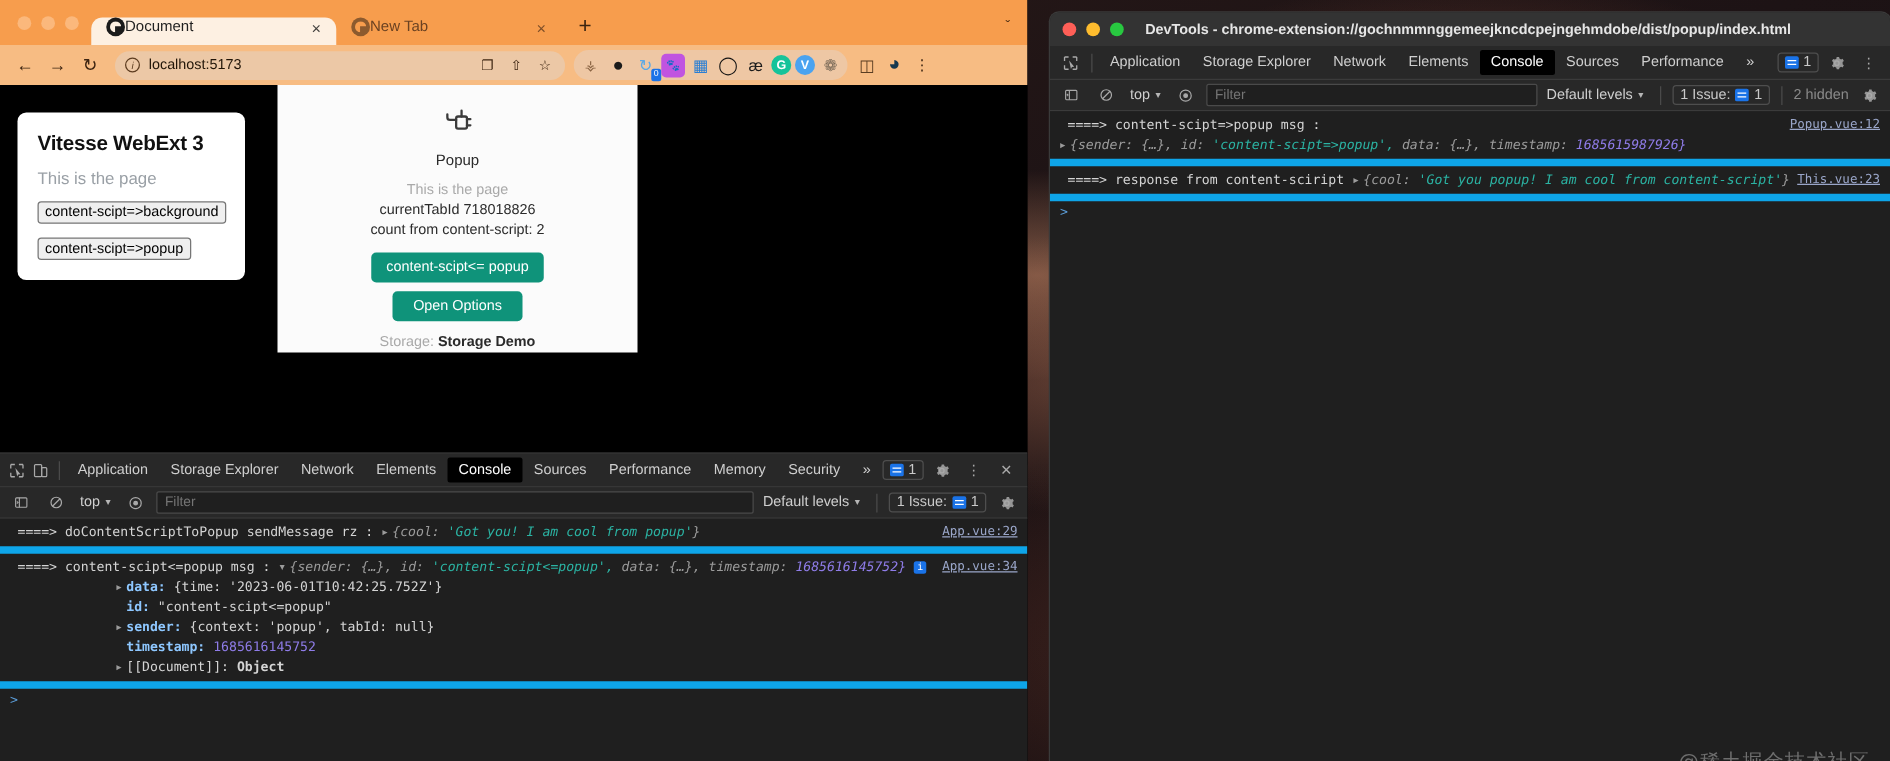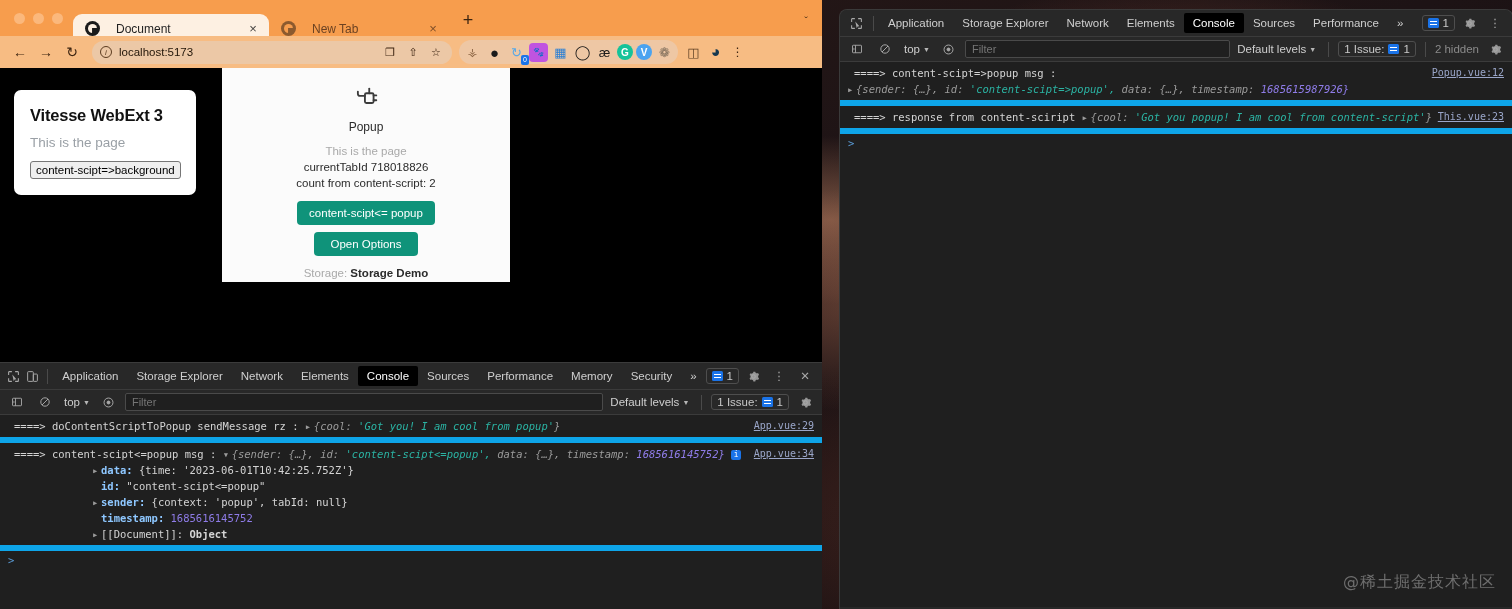--- a/index.html
+++ b/index.html
@@ -41,22 +41,22 @@
   }
   .traffic {
     display: flex; align-items: center; gap: 8px;
     padding: 0 10px 12px 14px;
   }
   .tl { width: 11px; height: 11px; border-radius: 50%; background: #fbb87c; }
 
   .tab {
     position: relative;
     height: 22px;
-    display: flex; align-items: flex-end;
-    gap: 16px;
+    display: flex; align-items: flex-start;
+    gap: 0;
     padding: 0 8px 0 12px;
     min-width: 180px;
     border-radius: 9px 9px 0 0;
     font-size: 12px;
     color: #1f1f1f;
   }
   .tab.active { background: #fdf0e2; width: 196px; }
   .tab.inactive { color: #6b4222; width: 180px; }
   .tab-fav {
     width: 15px; height: 15px; flex: 0 0 15px;
@@ -412,20 +412,21 @@
       <span class="ext" style="color:#3c2411;font-size:12px">⋮</span>
     </div>
   </div>
 
   <div class="viewport">
 
     <div class="page-card">
       <h1>Vitesse WebExt 3</h1>
       <div class="page-sub">This is the page</div>
       <div><button class="page-btn">content-scipt=&gt;background</button></div>
+      <div><button class="page-btn">content-scipt=&gt;popup</button></div>
     </div>
 
     <div class="popup">
       <span class="plug">
         <svg width="26" height="26" viewBox="0 0 24 24" fill="none" stroke="currentColor" stroke-width="1.7" stroke-linecap="round" stroke-linejoin="round">
           <rect x="11" y="8.5" width="8" height="9" rx="1.4"></rect>
           <path d="M11 11H6.5a2 2 0 0 1-2-2V7"></path>
           <path d="M19 10.5h2.5"></path>
           <path d="M19 15h2.5"></path>
           <path d="M15 4.2v4.3"></path>
@@ -575,20 +576,26 @@
         </div>
       </div>
 
       <div class="prompt-row">&gt;</div>
     </div>
   </div>
 </div>
 
 <div id="dt-window">
 
+  <div class="dtw-title">
+    <span class="dtw-tl" style="background:#ff5f57"></span>
+    <span class="dtw-tl" style="background:#febc2e"></span>
+    <span class="dtw-tl" style="background:#28c840"></span>
+    <h2>DevTools - chrome-extension://gochnmmnggemeejkncdcpejngehmdobe/dist/popup/index.html</h2>
+  </div>
 
   <div class="dt-tabbar">
     <span class="dt-icobtn">
       <svg width="13" height="13" viewBox="0 0 16 16" fill="none" stroke="currentColor" stroke-width="1.3">
         <path d="M2 2h4M2 2v4M14 2h-4M14 2v4M2 14h4M2 14v-4M14 14h-4M14 14v-4"></path>
         <path d="M6.5 5.5l5 6-2.2.3-1 2-1.8-8.3z" fill="currentColor" stroke="none"></path>
       </svg>
     </span>
     <span class="dt-sep"></span>
     <span class="dt-tab">Application</span>

